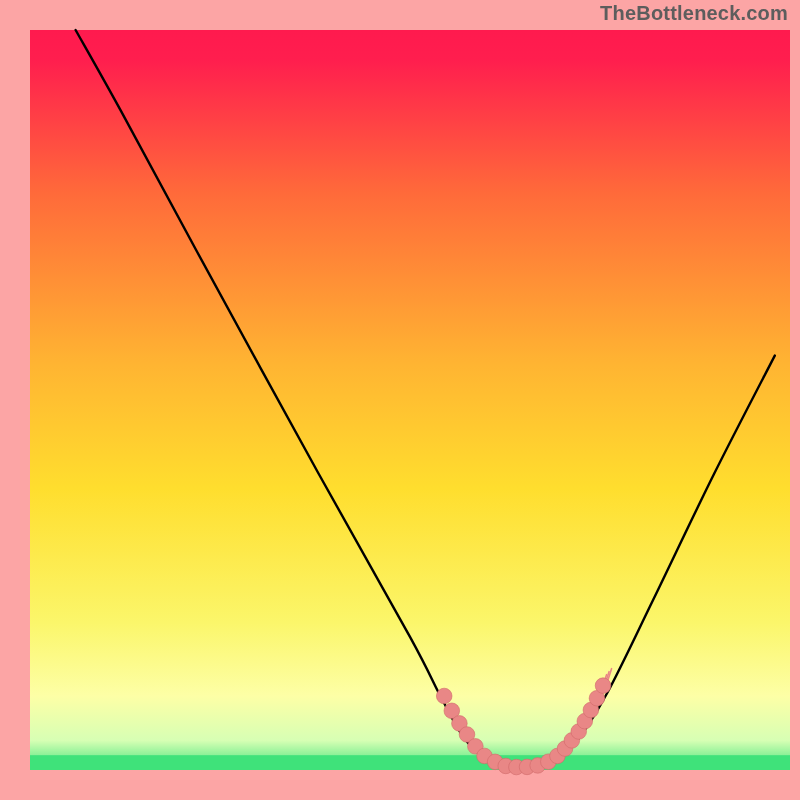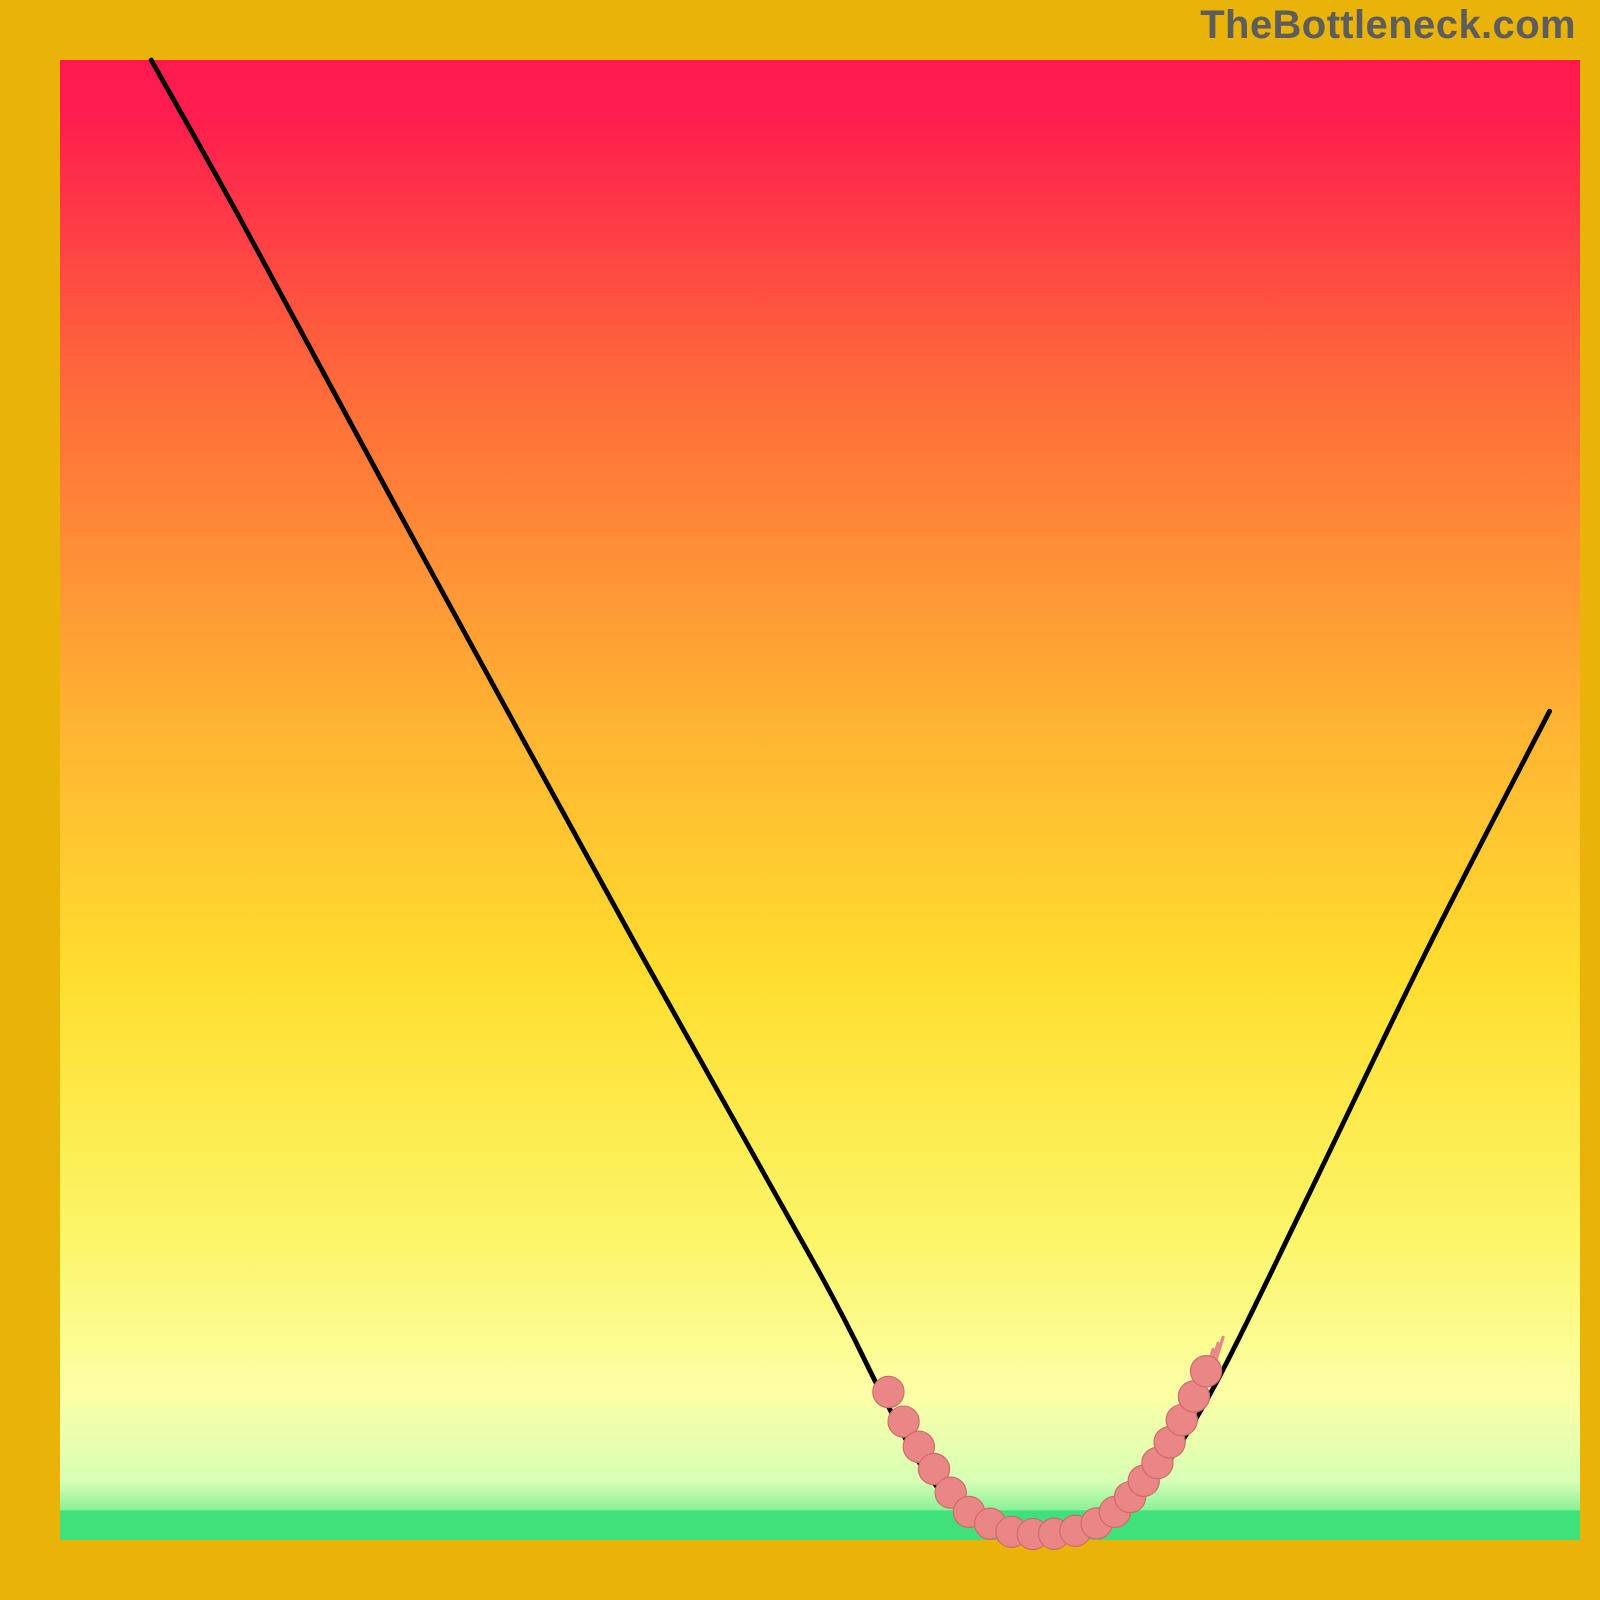--- a/index.html
+++ b/index.html
@@ -7,21 +7,21 @@
     padding: 0;
     width: 800px;
     height: 800px;
     background: #000;
     overflow: hidden;
   }
   .stage {
     position: relative;
     width: 800px;
     height: 800px;
-    background: #eab308;
+    background: #fca5a5;
   }
   .watermark {
     position: absolute;
     top: 2px;
     right: 12px;
     font-family: Arial, Helvetica, sans-serif;
     font-size: 20px;
     font-weight: bold;
     color: #5d5d5d;
     letter-spacing: 0.2px;

